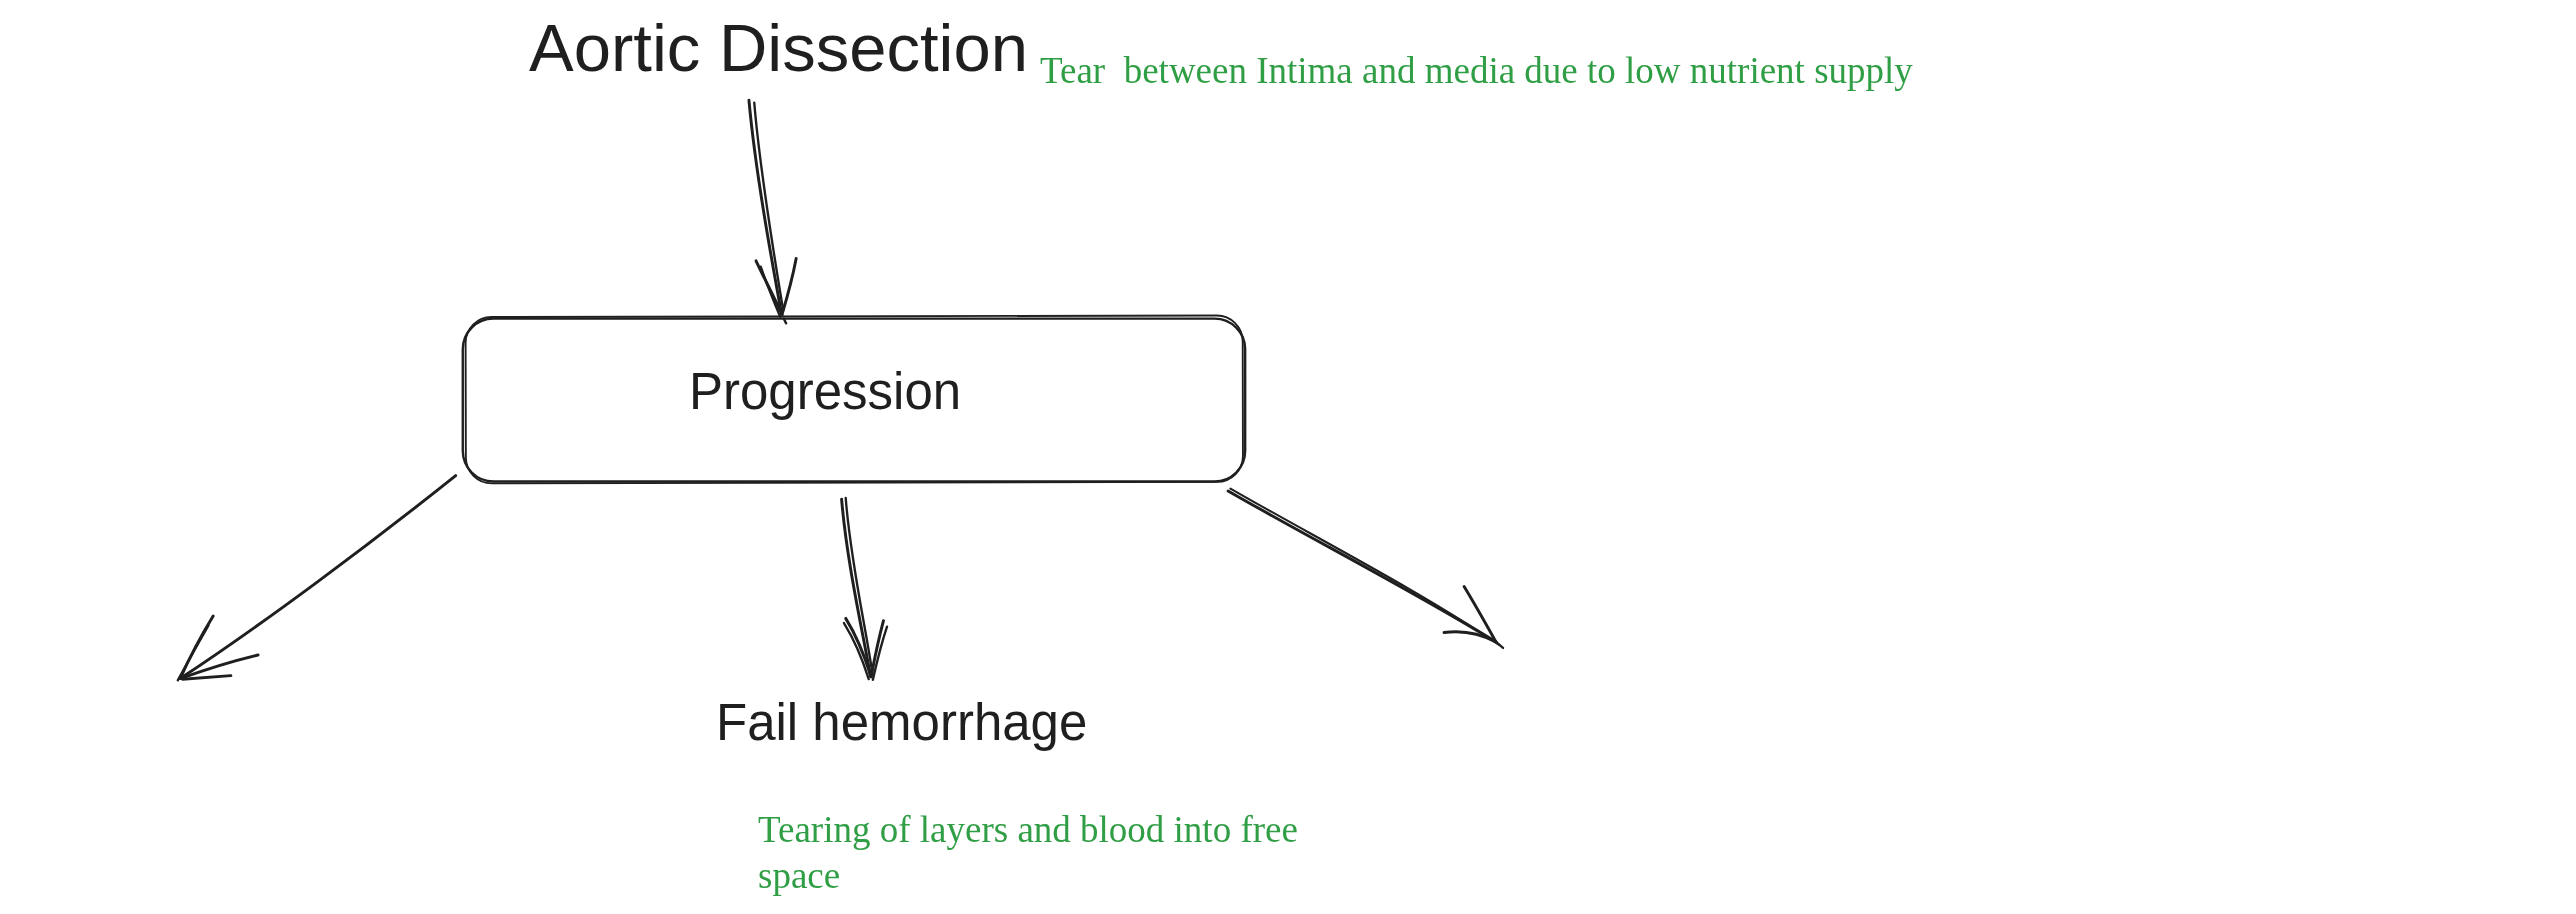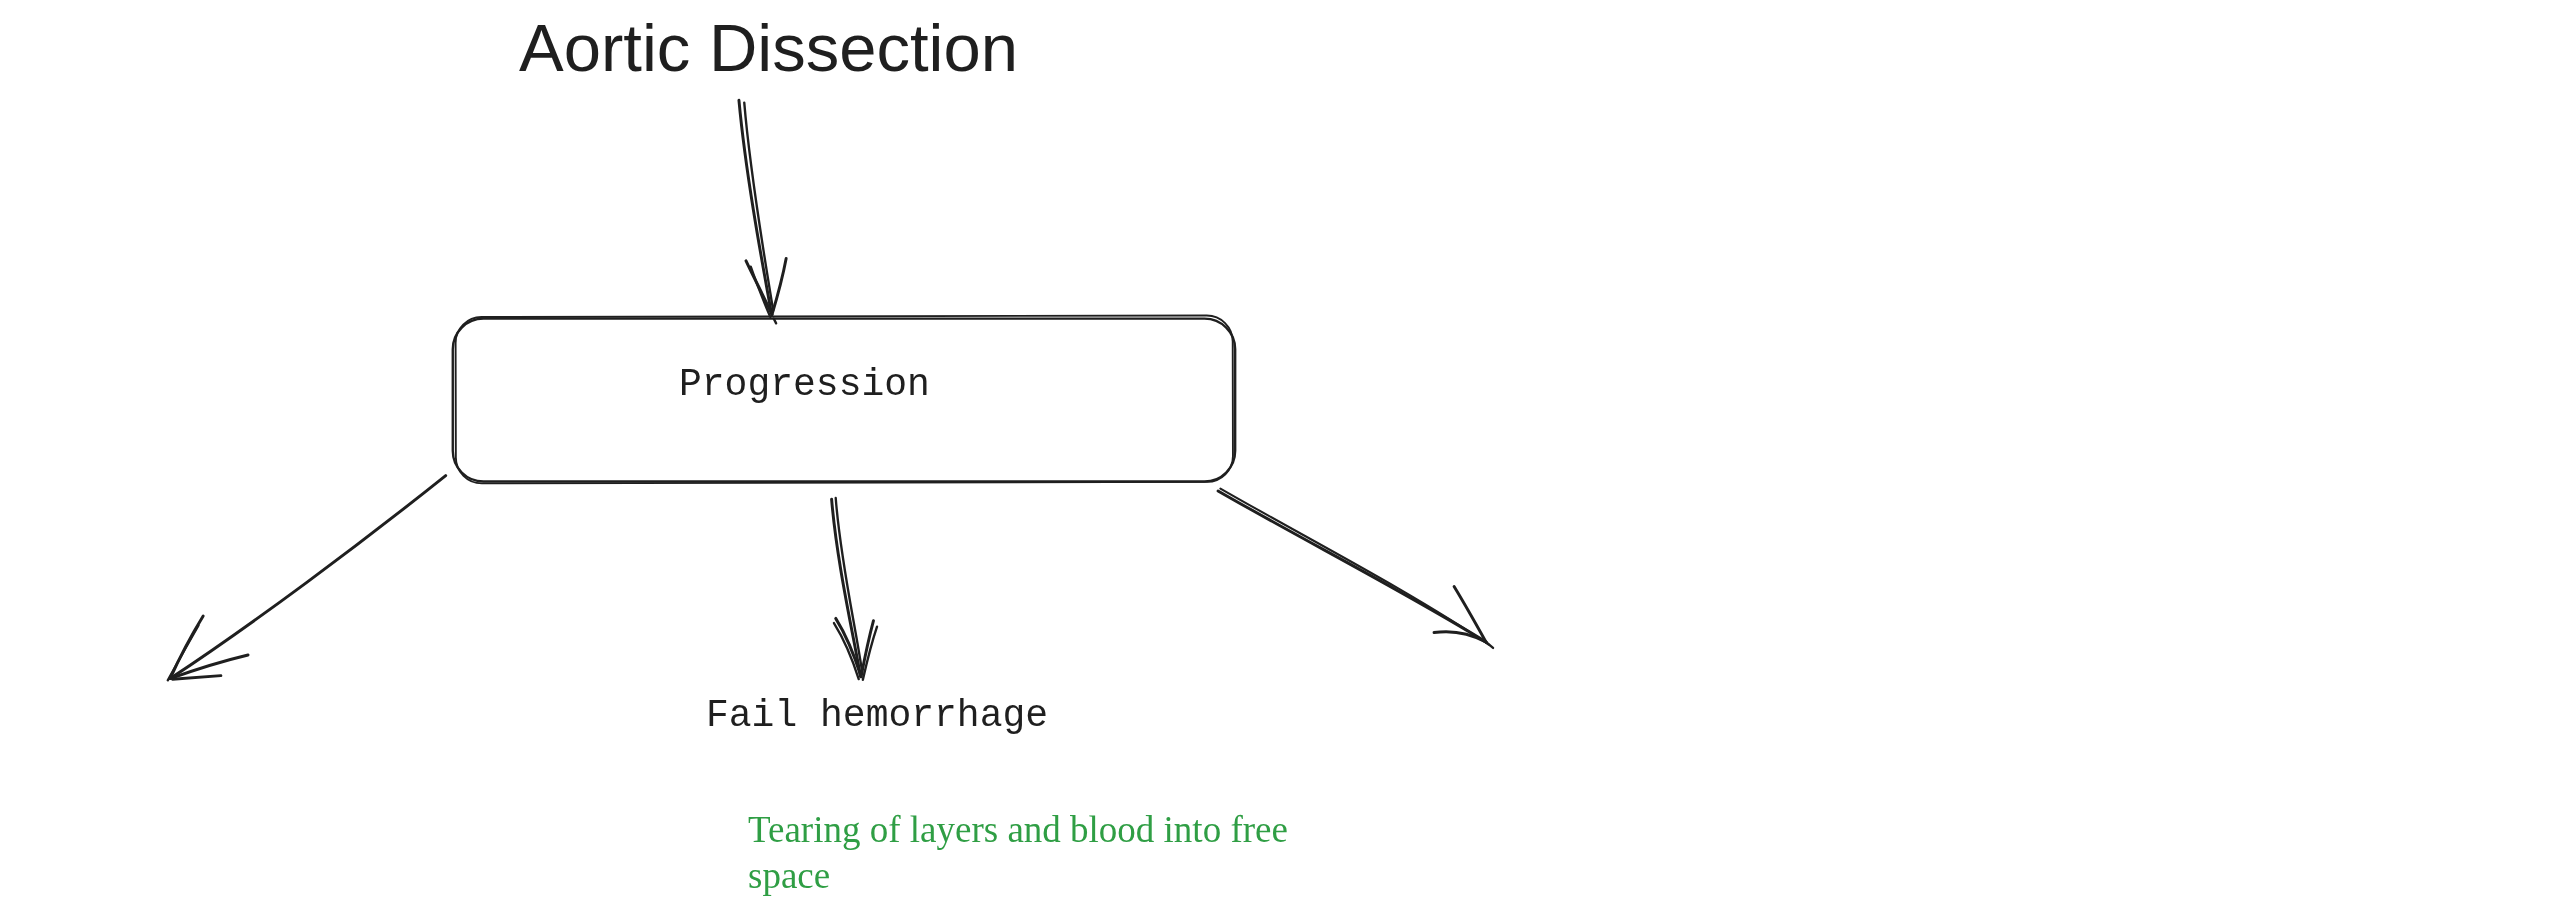--- a/index.html
+++ b/index.html
@@ -10,25 +10,26 @@
     height: 914px;
     overflow: hidden;
   }
   #canvas {
     position: relative;
     width: 2496px;
     height: 914px;
     background: var(--bg, #ffffff);
     font-family: "Liberation Sans", sans-serif;
     color: var(--ink, #1f1f1f);
+    margin-left: 10px;
   }
   .abs { position: absolute; }
   .node-label {
-    font-family: Liberation Mono, monospace;
-    font-size: 38px;
+    font-family: Liberation Sans, sans-serif;
+    font-size: 51px;
     line-height: 1;
     color: var(--ink, #1f1f1f);
     white-space: pre;
   }
   .diagram-title {
     font-family: "Liberation Sans", sans-serif;
     font-size: 67px;
     line-height: 1;
     color: var(--ink, #1f1f1f);
     white-space: pre;
@@ -96,20 +97,21 @@
       <path d="M2064,832 C2210,916 2382,1004 2518,1088" stroke-width="5"></path>
       <path d="M2068,828 C2214,912 2386,1000 2522,1092" stroke-width="3.5"></path>
       <path d="M2518,1088 C2498,1052 2481,1022 2464,994" stroke-width="5"></path>
       <path d="M2518,1088 C2488,1072 2458,1068 2430,1072" stroke-width="5"></path>
       <path d="M2518,1088 L2530,1098" stroke-width="4"></path>
     </g>
   </svg>
 
   <div class="abs diagram-title" style="left:519px; top:14px;">Aortic Dissection</div>
 
+  <div class="abs annotation" style="left:1030px; top:52px; line-height:37px;">Tear  between Intima and media due to low nutrient supply</div>
 
   <div class="abs node-label" style="left:679px; top:366px;">Progression</div>
 
 
   <div class="abs node-label" style="left:706px; top:697px;">Fail hemorrhage</div>
   <div class="abs annotation" style="left:748px; top:807px;">Tearing of layers and blood into free
 space</div>
 
 
 </div>

